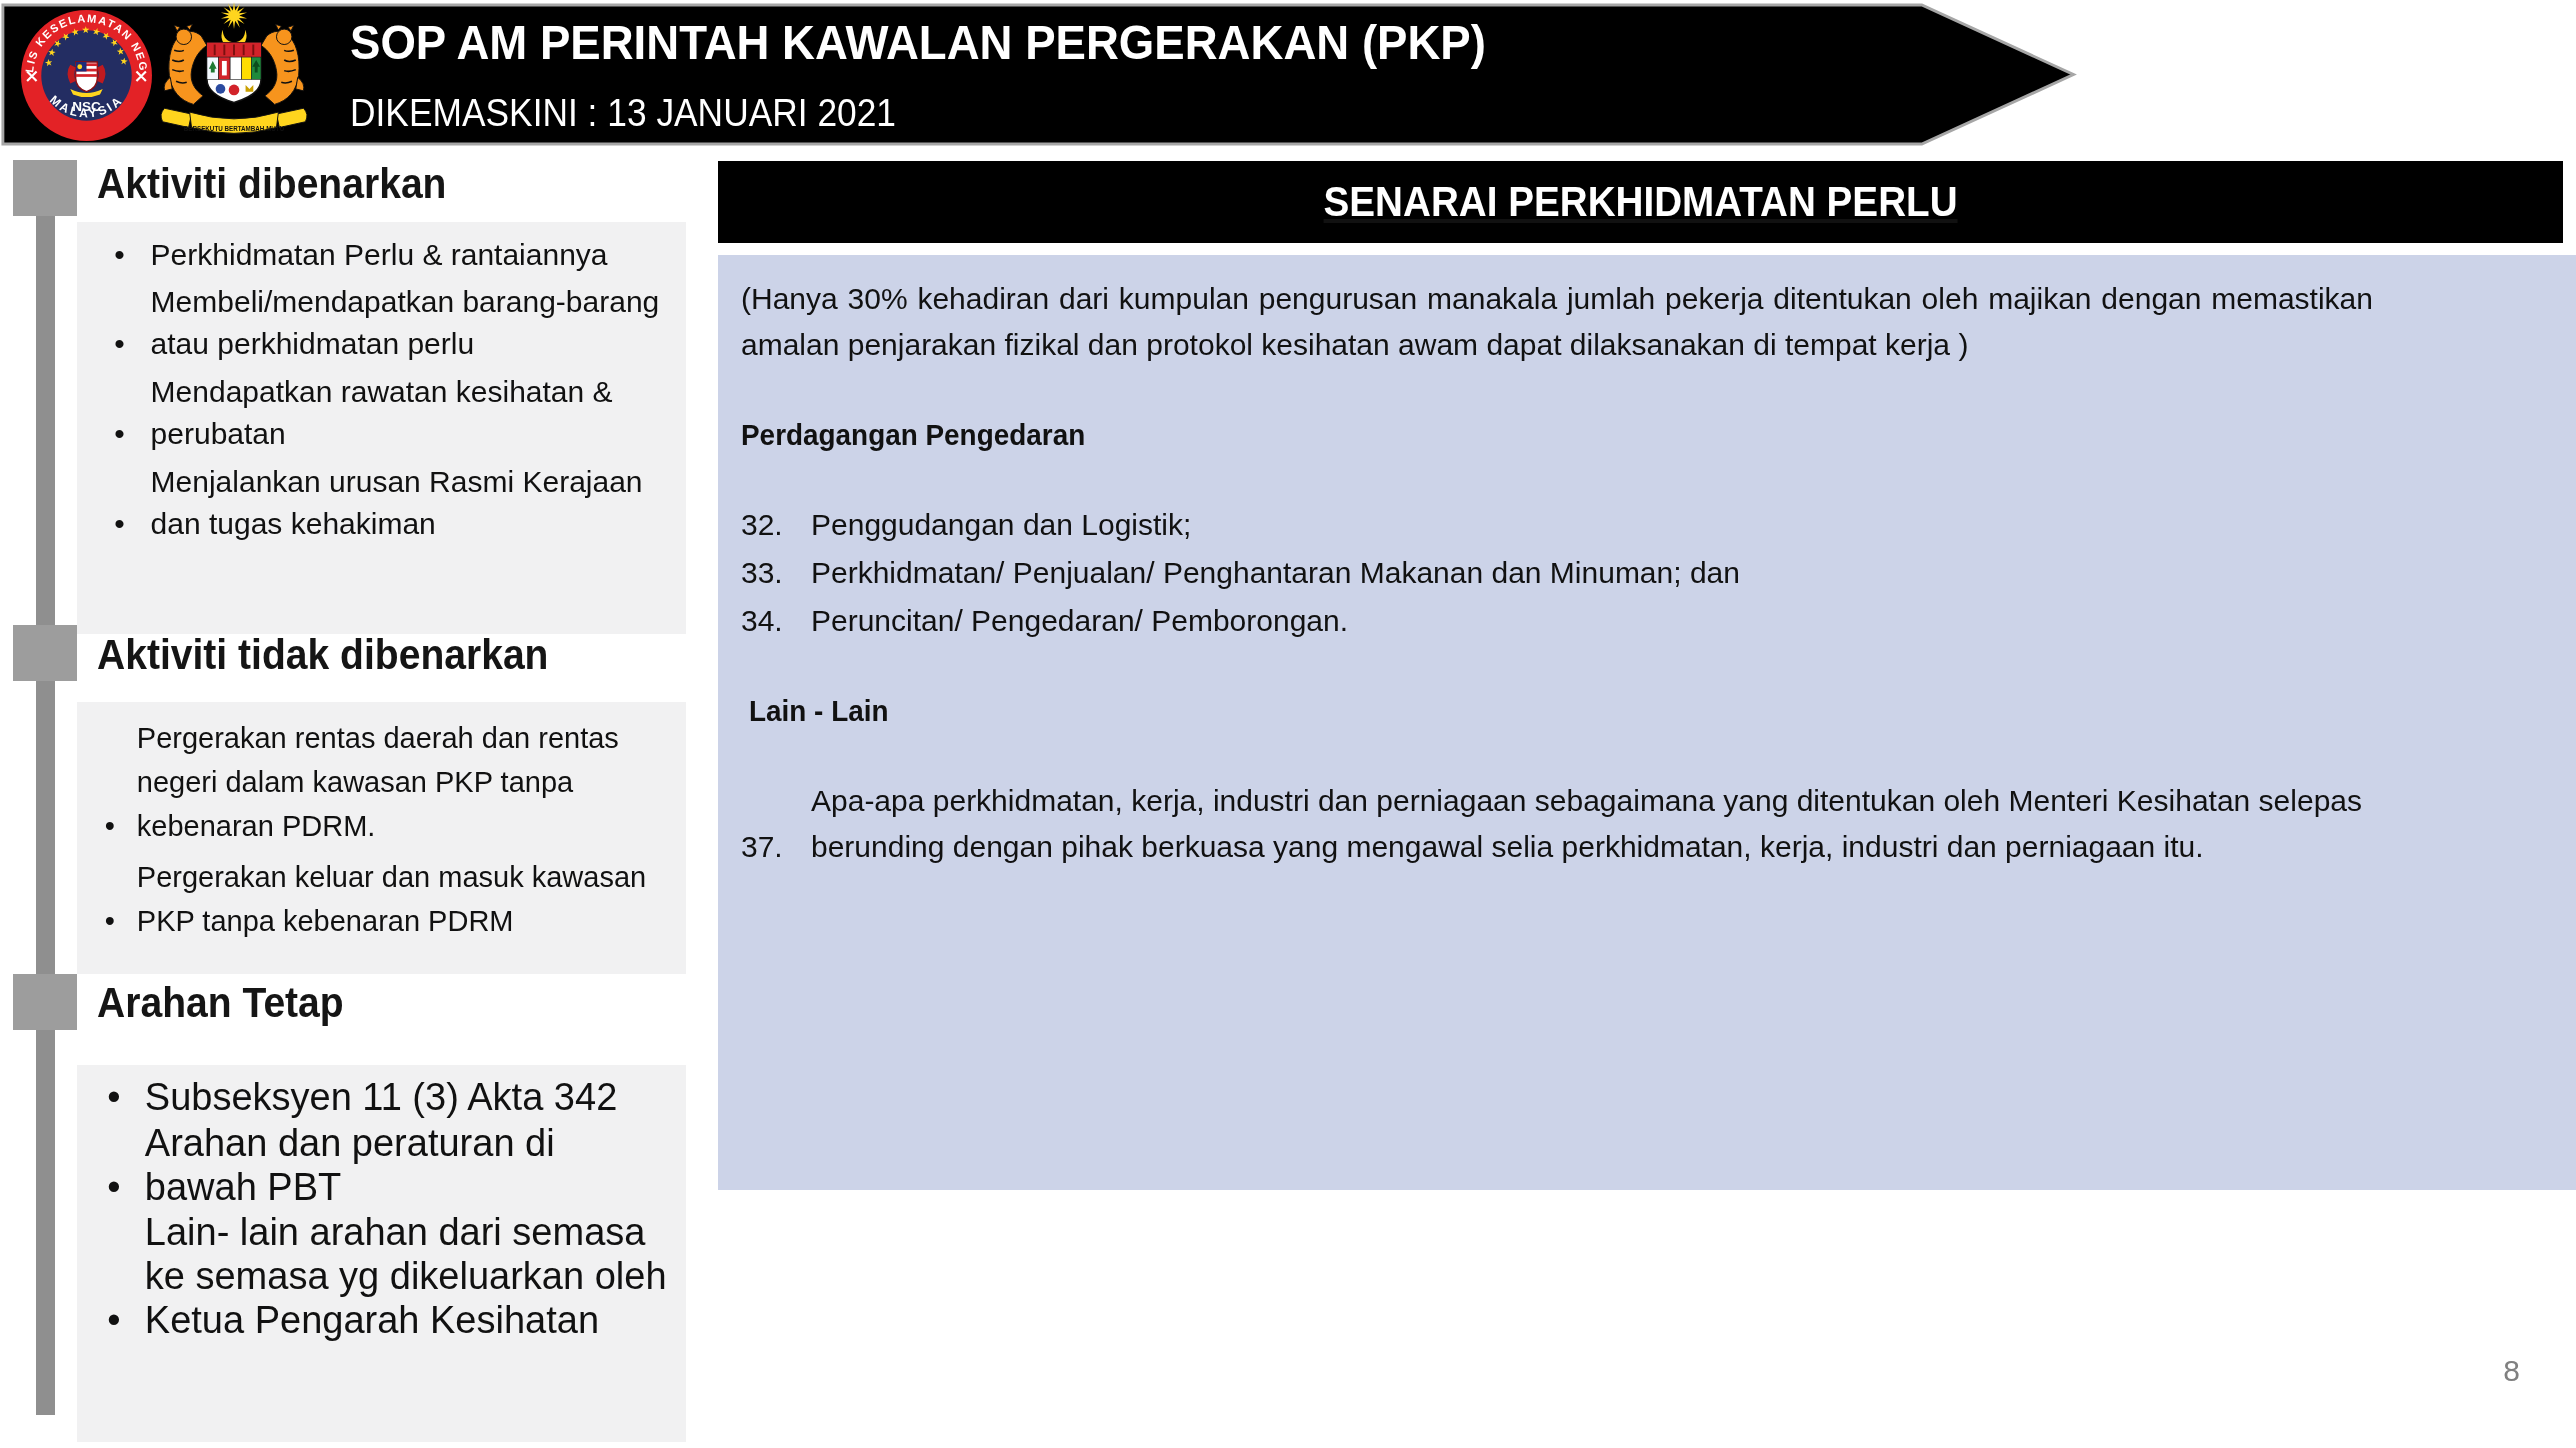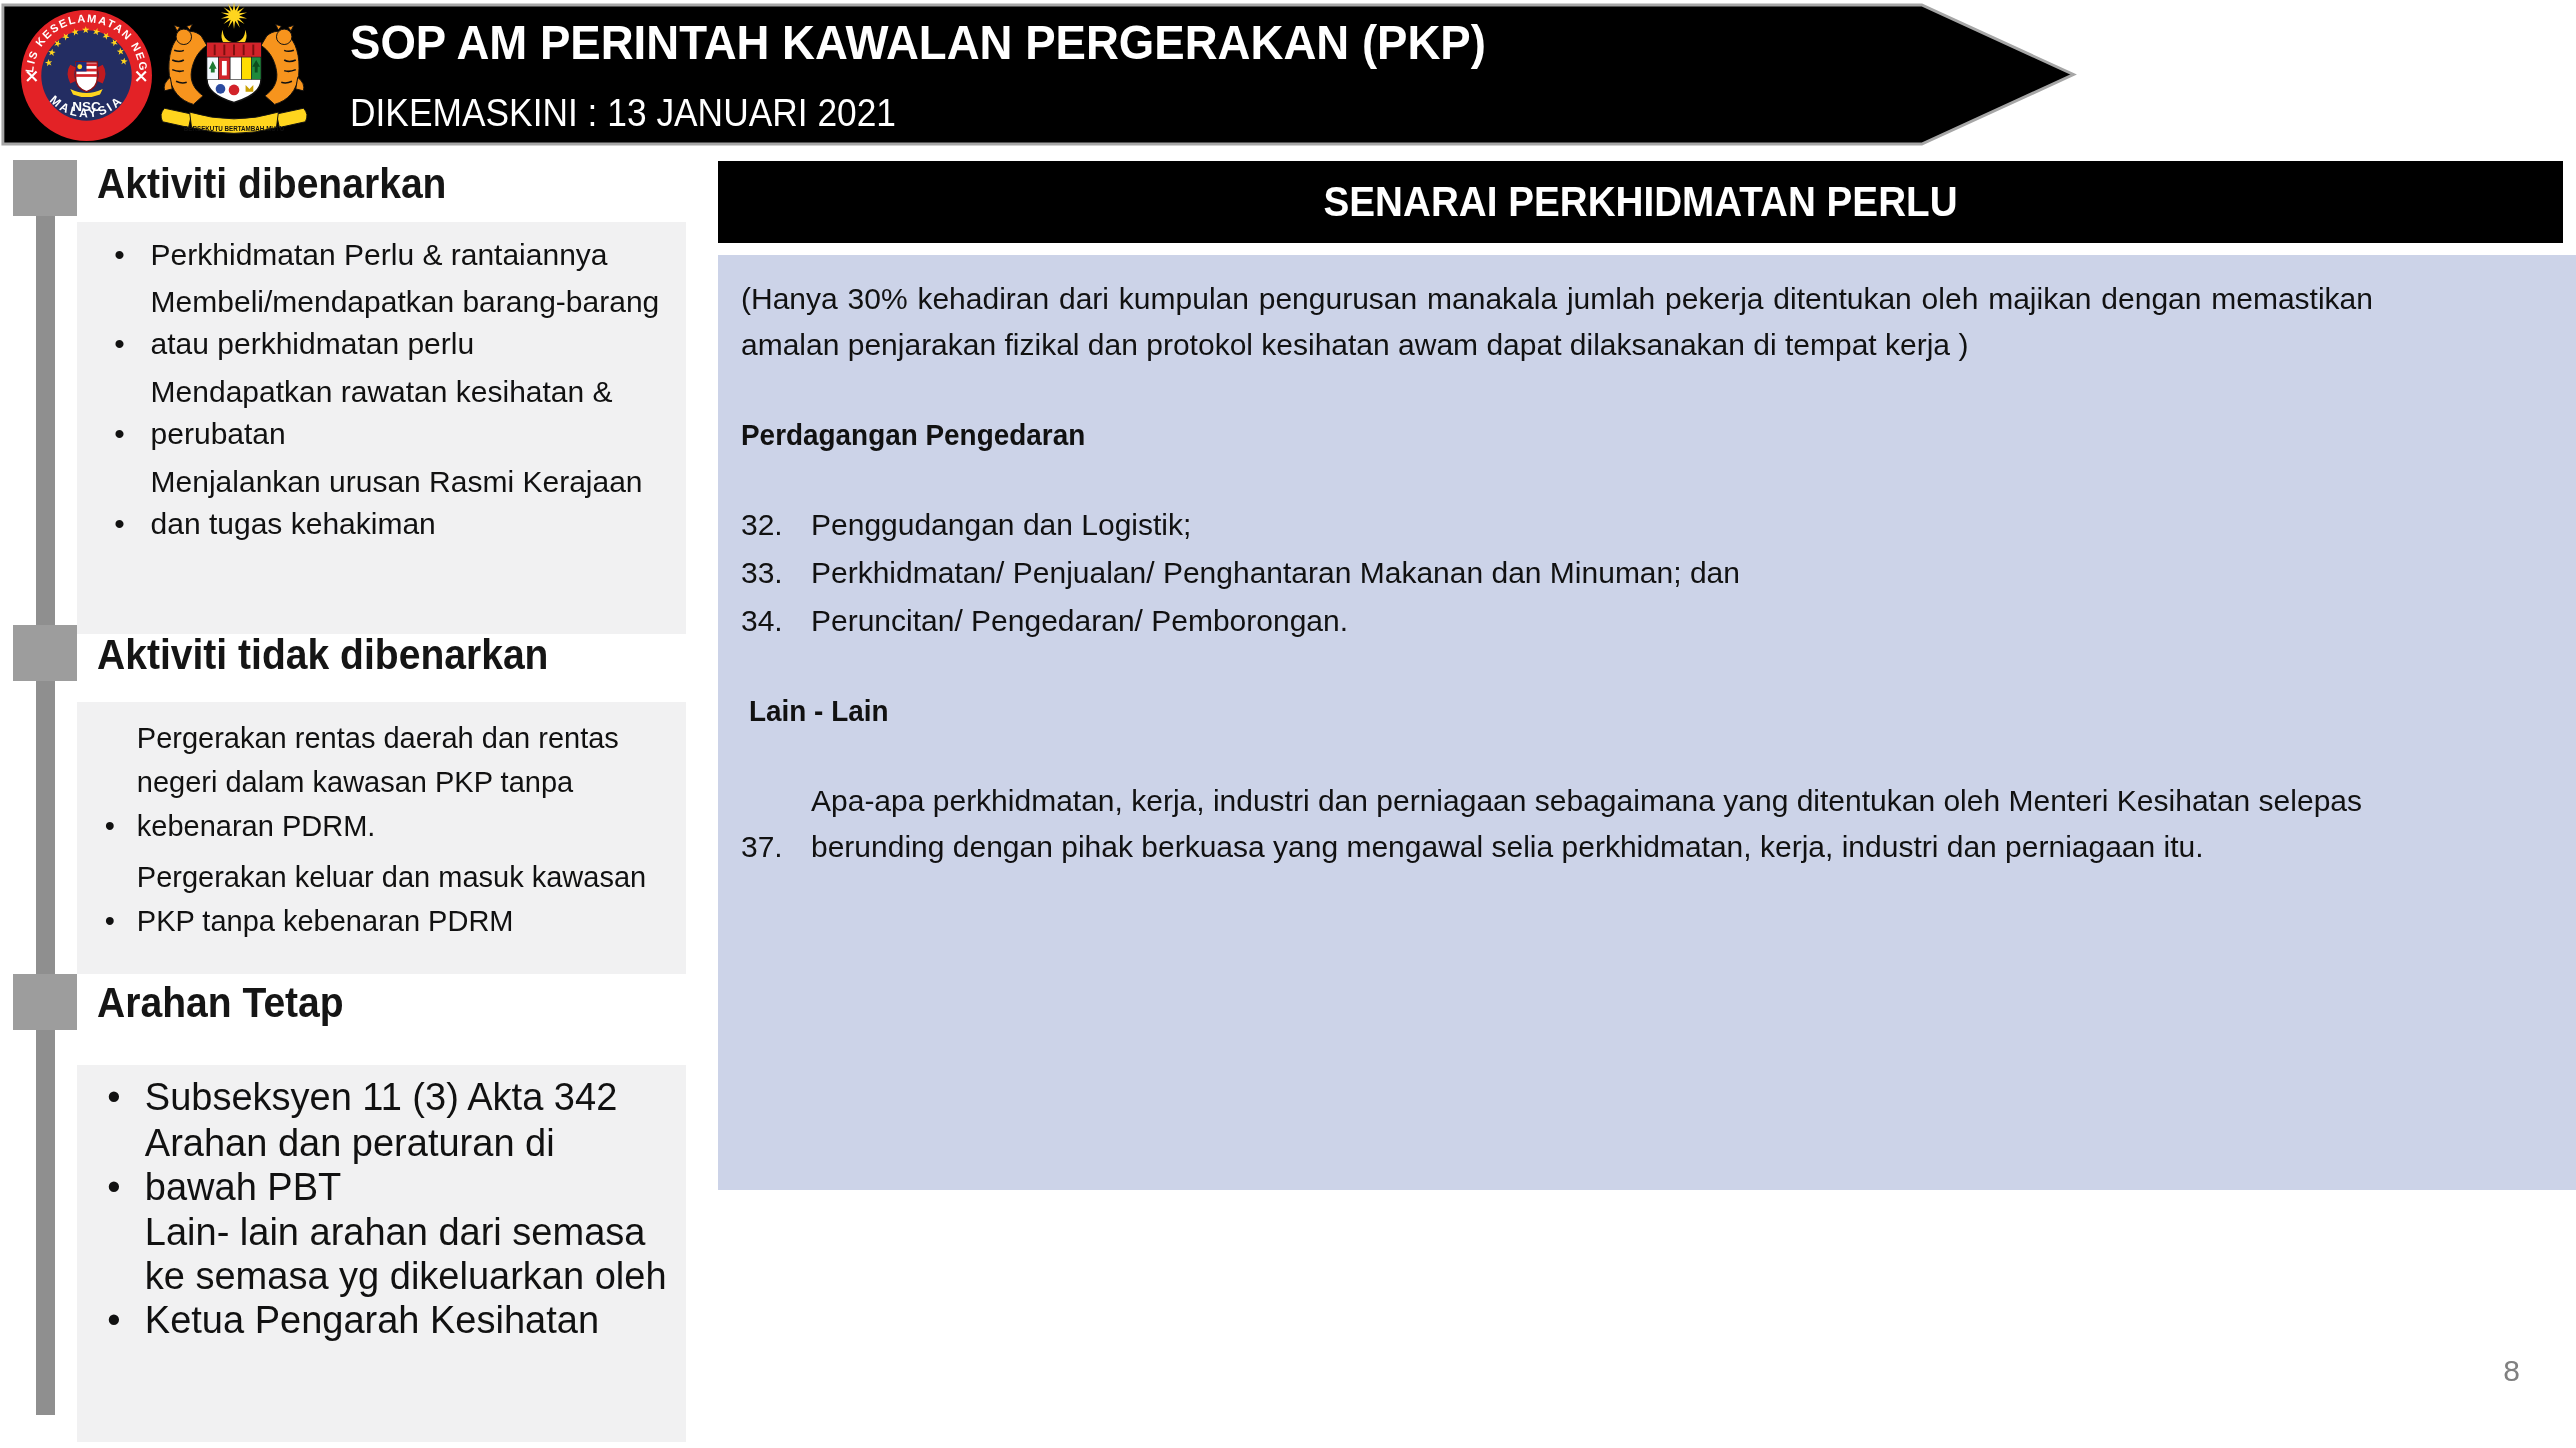--- a/index.html
+++ b/index.html
@@ -32,21 +32,21 @@
   .row{display:flex;align-items:flex-end;}
   .gb1 .row{font-size:30px;line-height:42px;margin-bottom:5.8px;}
   .gb2 .row{font-size:29px;line-height:44px;margin-bottom:7.7px;}
   .gb3 .row{font-size:38px;line-height:44px;margin-bottom:1.9px;}
   .row::before{content:"\2022";flex:0 0 62px;text-align:center;}
   .gb2 .row::before{flex-basis:54px;}
   .row .txt{flex:1 1 auto;}
 
   
   .rp-header{left:718px;top:161px;width:1845px;height:82px;background:#000;
-    display:flex;align-items:center;justify-content:center;}
+    display:flex;align-items:center;justify-content:center;text-decoration:underline;}
   .rp-header span{color:#fff;font-size:42px;font-weight:bold;transform:scaleX(.92);white-space:nowrap;}
   .rp-body{left:718px;top:255px;width:2092px;height:935px;background:#ccd3e8;
     box-sizing:border-box;padding:21px 23px 0 23px;font-size:30px;line-height:46px;overflow:hidden;}
   .intro{max-width:1632px;text-align:justify;}
   .group{margin-top:44px;}
   .g-head{font-weight:bold;}
   .g2 .g-head,.g3 .g-head{padding-left:7.7px;}
   .items{margin-top:44px;}
   .item{display:flex;align-items:flex-end;margin-top:1.9px;}
   .item .num{flex:0 0 70px;}

